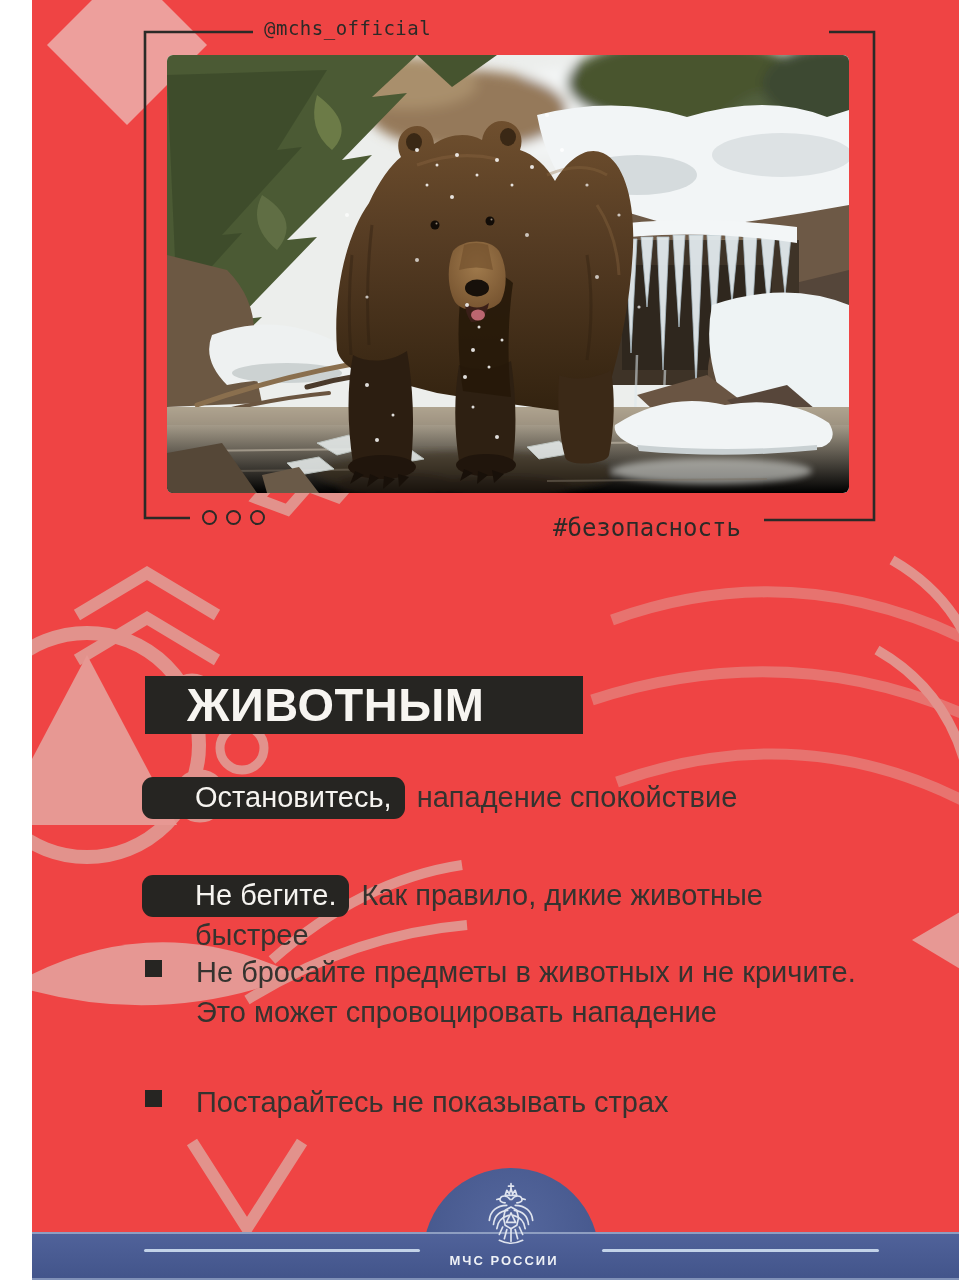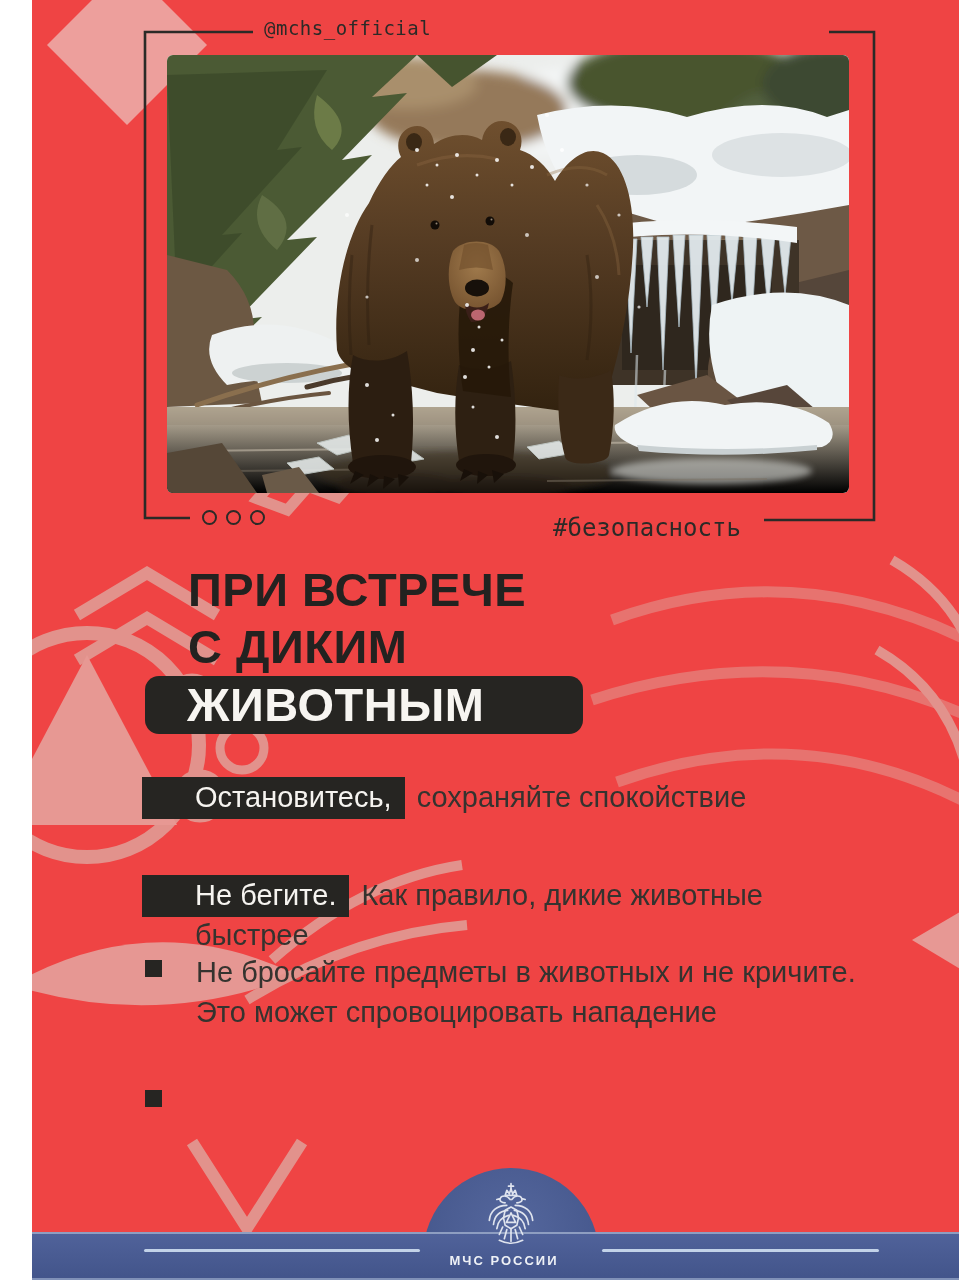--- a/index.html
+++ b/index.html
@@ -39,34 +39,33 @@
 
   
   .title-line{
     position:absolute; left:156px; font-size:47px; line-height:1.1;
     font-weight:800; letter-spacing:.5px; color:#232220;
   }
   .t1{top:564px;} .t2{top:621px;}
   .title-box{
     position:absolute; left:113px; top:676px; width:438px; height:58px;
     background:#262522;
-    border-radius:14px;
   }
   .title-box span{
     position:absolute; left:42px; top:0; line-height:58px;
     font-size:47px; font-weight:800; letter-spacing:.5px; color:#f7f5f1;
   }
 
   
   .tip{
     position:absolute; font-size:29px; line-height:40px; color:#35332f; width:780px;
   }
   .tip .hl{
     background:#262522; color:#f6f4f0;
-    padding:4px 13px 6px 53px; margin-left:-53px;
+    padding:4px 13px 6px 53px; margin-left:-53px;border-radius:11px;
   }
   .tip .rest{ margin-left:12px; white-space:pre-wrap; }
   .tip-hl{ left:163px; }
   .tip-b{ left:113px; }
   .tip-b .sq{
     position:absolute; left:0; top:8px; width:17px; height:17px; background:#262522;
   }
   .tip-b .txt{ display:inline-block; margin-left:51px; white-space:pre-wrap; }
   .tip1{top:777px;} .tip2{top:836px;} .tip3{top:875px;} .tip4{top:952px;} .tip5{top:1082px;}
 
@@ -343,43 +342,41 @@
   </div>
 
   <div class="dots">
     <span class="dot"></span>
     <span class="dot"></span>
     <span class="dot"></span>
   </div>
 
   <div class="hashtag">#безопасность</div>
 
-  <div class="title-line t1">ПРИ ВСТРЕЧЕ</div>
-  <div class="title-line t2">С ДИКИМ</div>
   <div class="title-box">
     <span>ЖИВОТНЫМ</span>
   </div>
 
   <div class="tip tip-hl tip1">
-    <span class="hl">Остановитесь,</span><span class="rest">сохраняйте спокойствие</span>
+    <span class="hl">Остановитесь,</span><span class="rest">нападение спокойствие</span>
   </div>
 
 
   <div class="tip tip-hl tip3">
     <span class="hl">Не бегите.</span><span class="rest">Как правило, дикие животные
 быстрее</span>
   </div>
 
   <div class="tip tip-b tip4">
     <span class="sq"></span><span class="txt">Не бросайте предметы в животных и не кричите.
 Это может спровоцировать нападение</span>
   </div>
 
   <div class="tip tip-b tip5">
-    <span class="sq"></span>
+    <span class="sq"></span><span class="txt">Постарайтесь не показывать страх</span>
   </div>
 
   <div class="dome"></div>
   <div class="band"></div>
   <div class="blue-line left"></div>
   <div class="blue-line right"></div>
 
   <svg class="emblem" width="50" height="67" viewBox="0 0 60 80">
     <g fill="none" stroke="#e7ebf3" stroke-width="2" stroke-linecap="round" stroke-linejoin="round" opacity=".95">
       <path d="M30,3 V9 M27,6 H33"></path>

